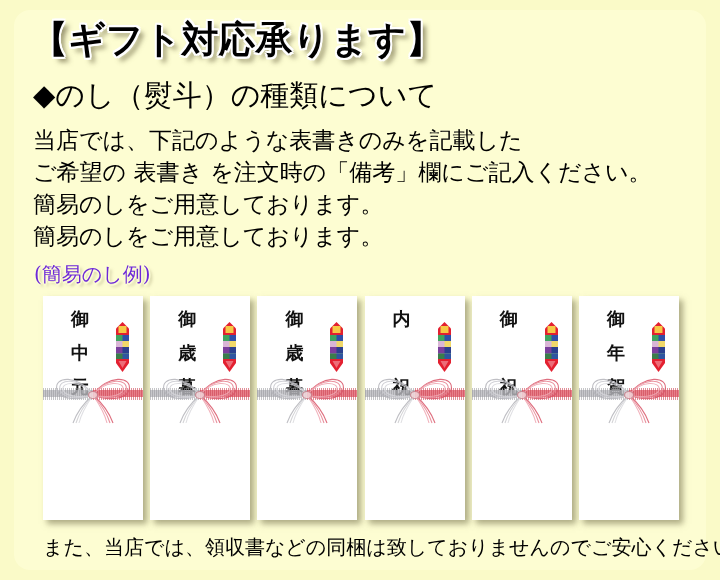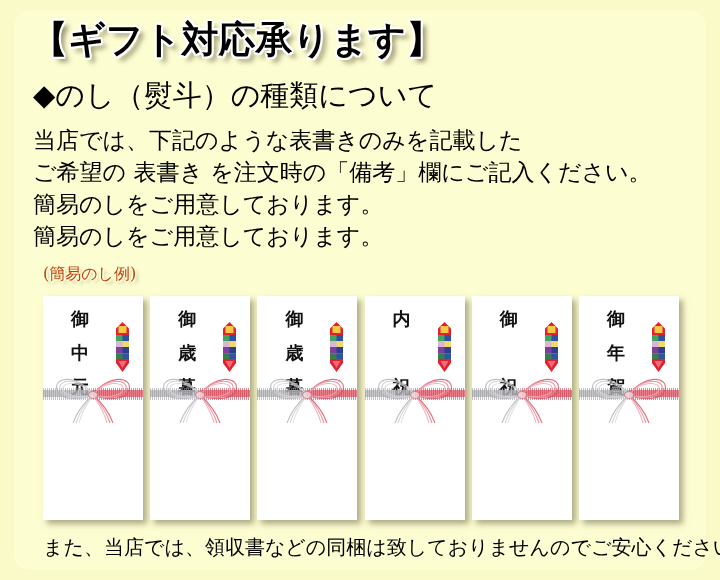--- a/index.html
+++ b/index.html
@@ -80,28 +80,27 @@
     color: #000;
     white-space: nowrap;
   }
   .body-text .line { display: block; height: 32px; }
 
   
   .caption {
     position: absolute;
     left: 34px;
     top: 261px;
-    font-size: 16px;
+    font-size: 20px;
     line-height: 26px;
-    color: #c2410c;
+    color: #6d28d9;
     white-space: nowrap;
     text-shadow:
       1.5px 0 0 #fdfdd6, -1.5px 0 0 #fdfdd6, 0 1.5px 0 #fdfdd6, 0 -1.5px 0 #fdfdd6,
       3px 3px 3px rgba(160,155,110,0.55);
-    margin-left: 9px;
   }
 
   
   #noshi-row {
     position: absolute;
     left: 43px;
     top: 296px;
     width: 636px;
     height: 226px;
     display: flex;

